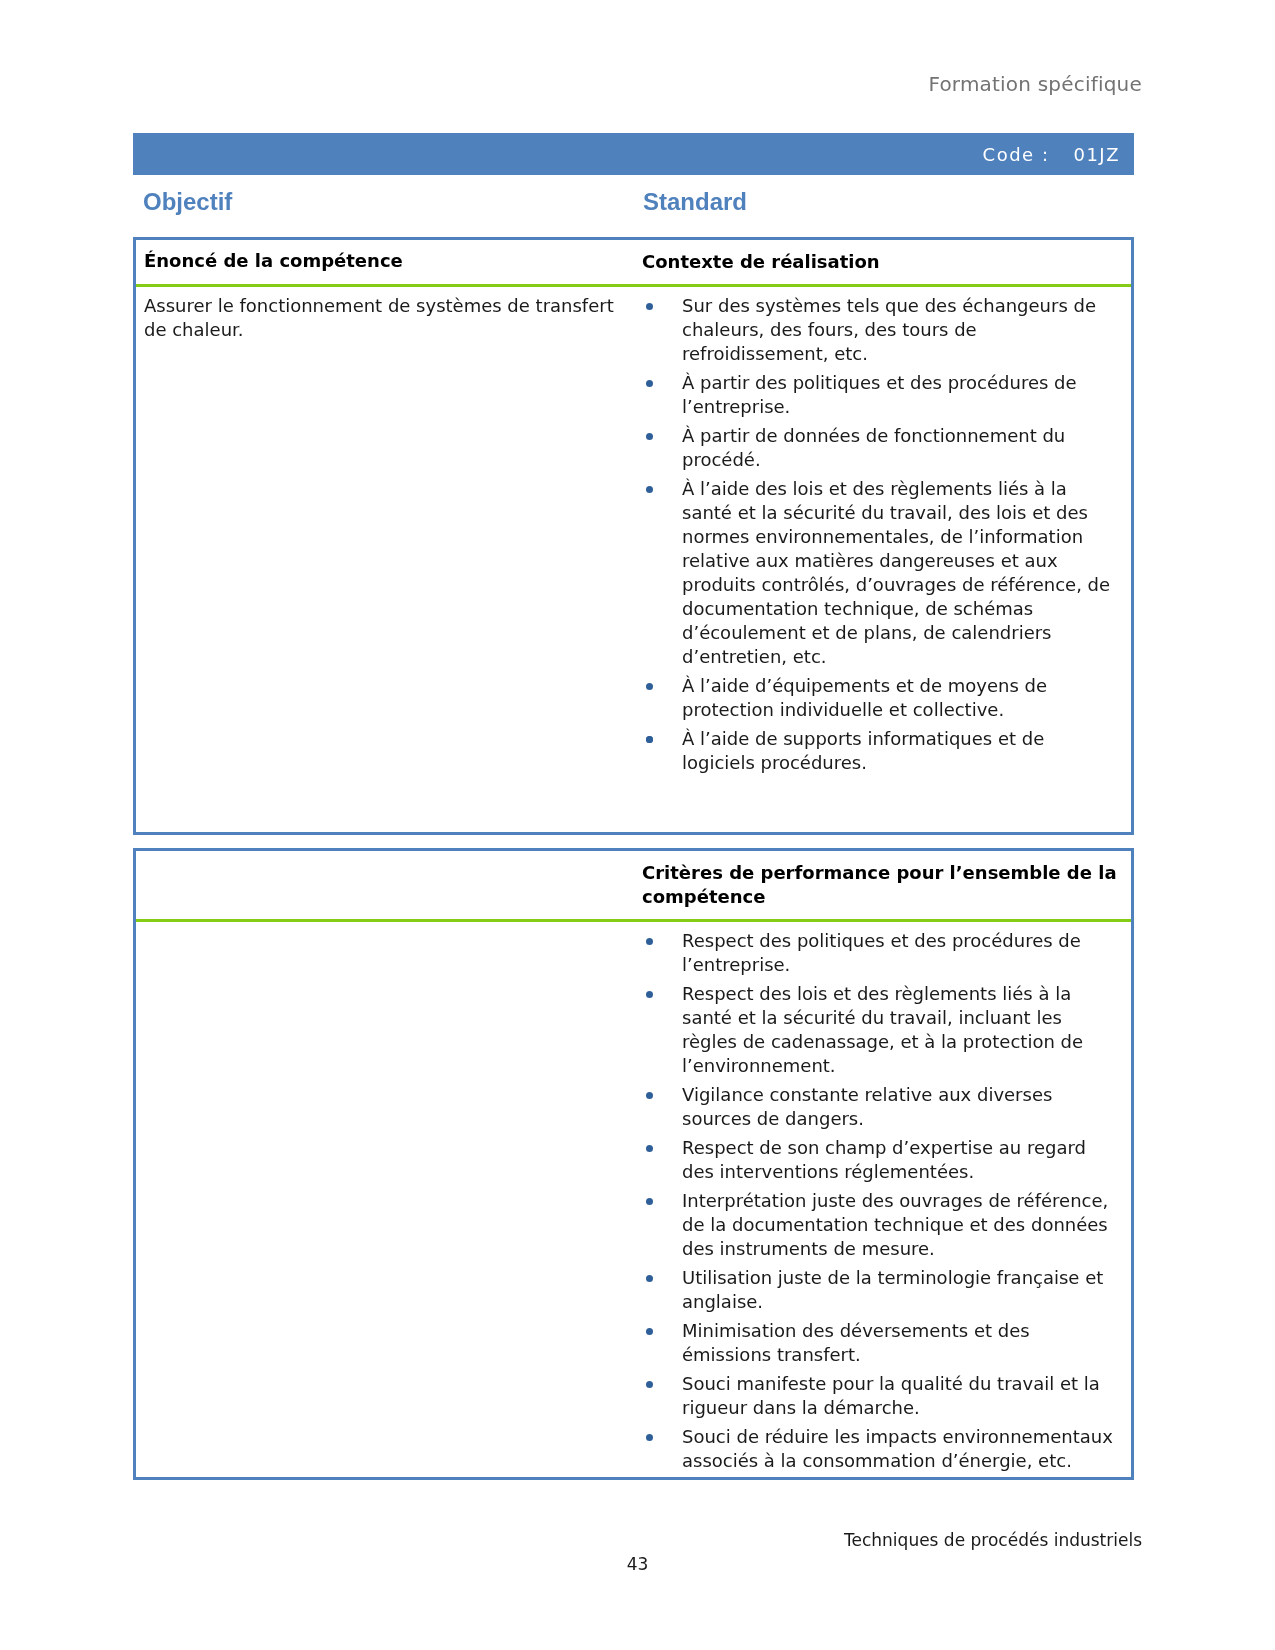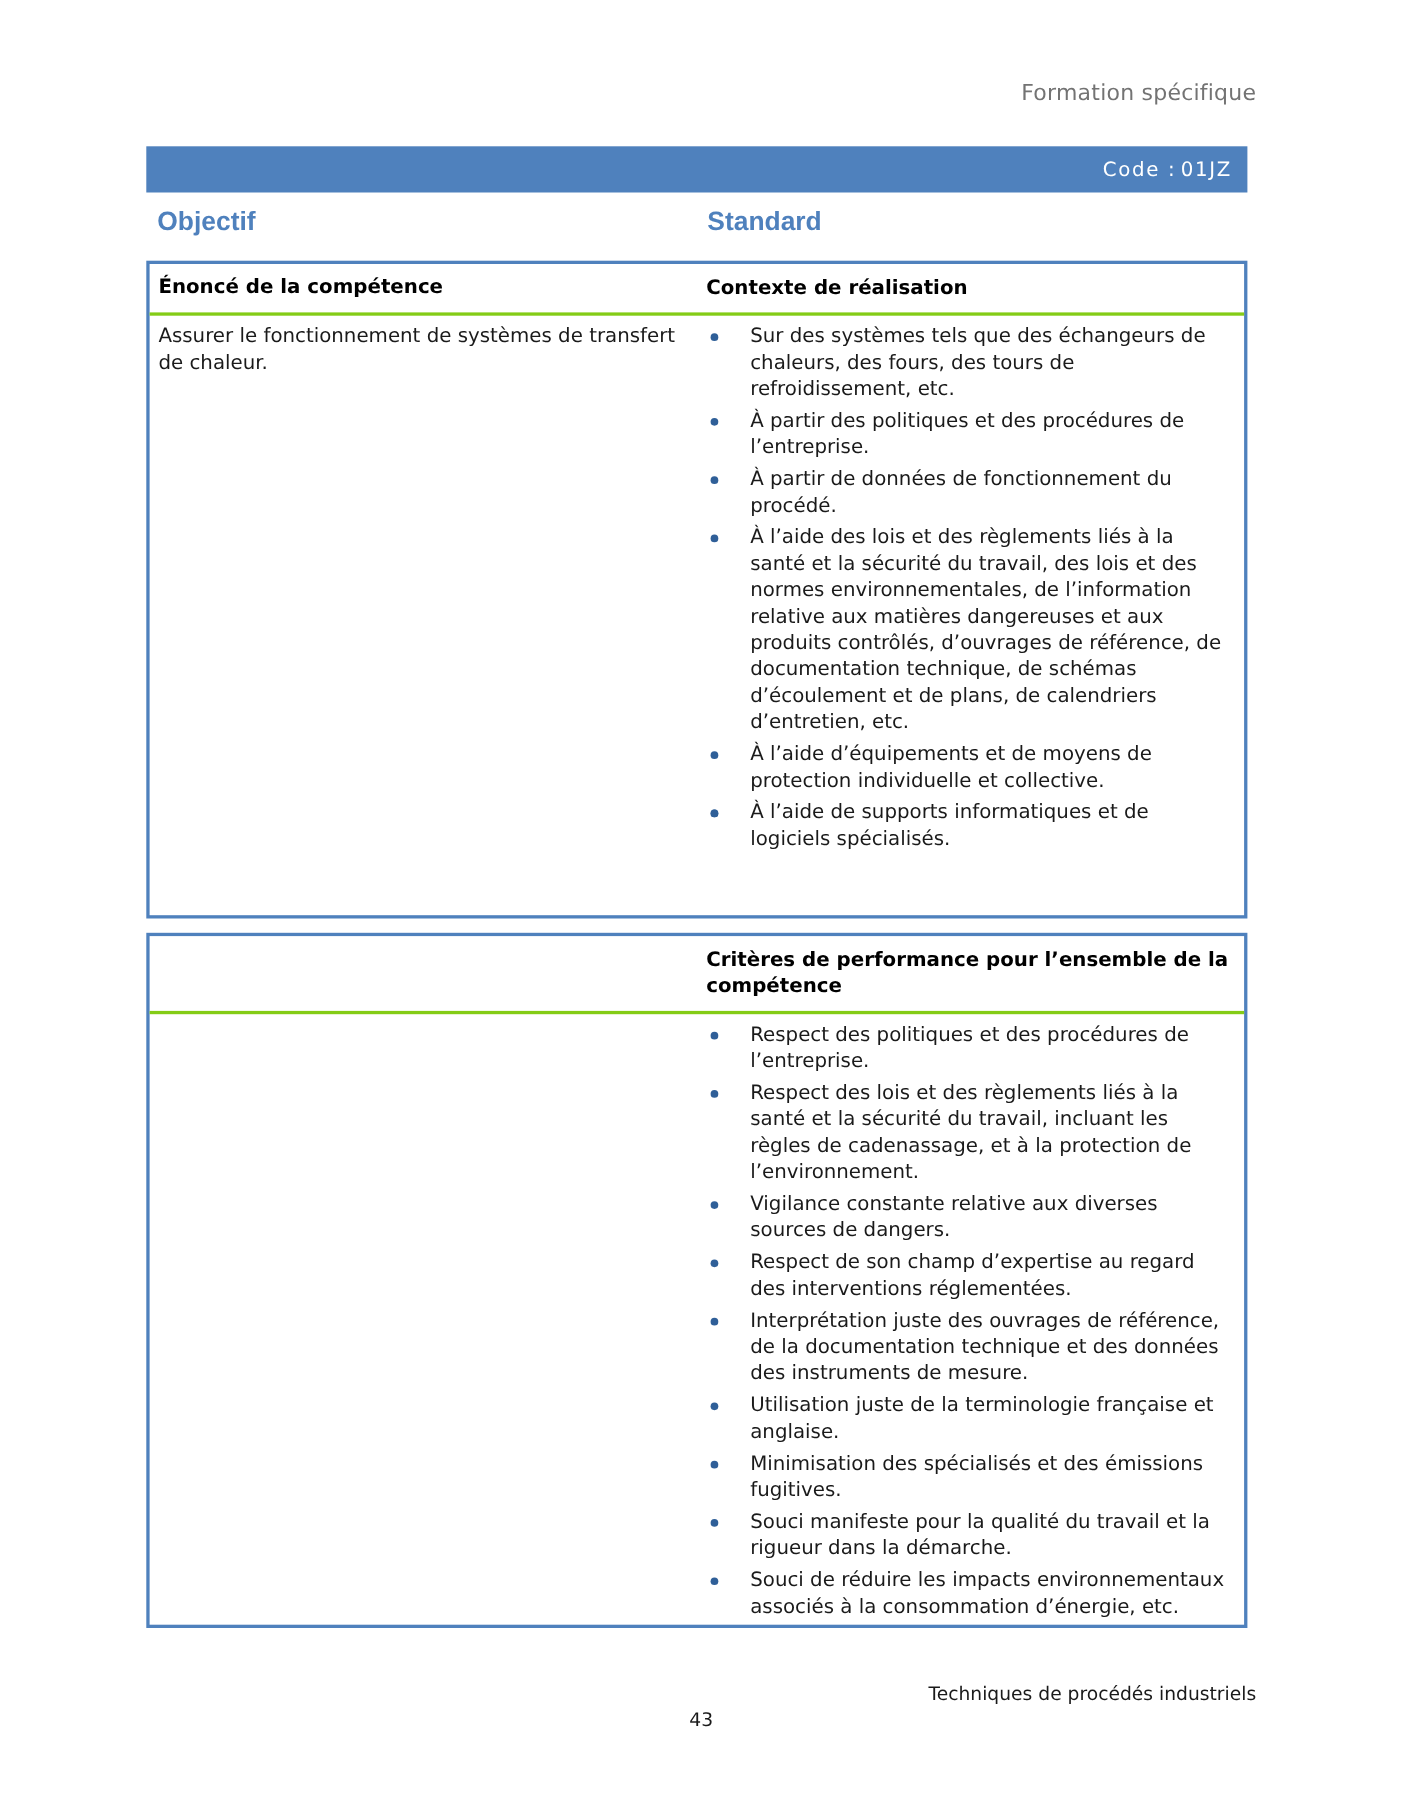--- a/index.html
+++ b/index.html
@@ -12,21 +12,21 @@
       position: absolute; right: 133px; top: 72px;
       font-size: 20px; color: #737373; letter-spacing: 0.2px;
     }
     .code-bar {
       position: absolute; left: 133px; top: 133px; width: 1001px; height: 42px;
       background: #4f81bd; color: #ffffff;
       display: flex; align-items: center; justify-content: flex-end;
       box-sizing: border-box; padding-right: 14px;
       font-size: 18px; letter-spacing: 1.5px;
     }
-    .code-bar .code-label { margin-right: 4px; }
+    .code-bar .code-label { margin-right: 24px; }
     .col-titles {
       position: absolute; left: 143px; top: 188px; width: 980px; height: 36px;
       font-size: 24px; font-weight: bold; color: #4f81bd;
       font-family: "Liberation Sans", sans-serif;
     }
     .col-titles .t-left { position: absolute; left: 0; top: 0; text-align: right; }
     .col-titles .t-right { position: absolute; left: 500px; top: 0; }
 
     .box {
       position: absolute; left: 133px; width: 1001px;
@@ -89,36 +89,36 @@
     <span class="h-right">Contexte de réalisation</span>
   </div>
   <div class="cell-left">Assurer le fonctionnement de systèmes de transfert de chaleur.</div>
   <ul class="list">
     <li><span class="bullet"></span><span>Sur des systèmes tels que des échangeurs de chaleurs, des fours, des tours de refroidissement, etc.</span></li>
     <li><span class="bullet"></span><span>À partir des politiques et des procédures de l’entreprise.</span></li>
     <li><span class="bullet"></span><span>À partir de données de fonctionnement du procédé.</span></li>
     <li><span class="bullet"></span><span>À l’aide des lois et des règlements liés à la santé et la sécurité du travail, des lois et des normes environnementales, de l’information relative aux matières dangereuses et aux produits contrôlés, d’ouvrages de référence, de documentation technique, de schémas d’écoulement et de plans, de calendriers d’entretien, etc.</span></li>
     <li><span class="bullet"></span><span>À l’aide d’équipements et de moyens de protection individuelle et collective.</span></li>
     <li><span class="bullet"></span></li>
-    <li><span class="bullet"></span><span>À l’aide de supports informatiques et de logiciels spécialisés.</span></li>
+    <li><span class="bullet"></span><span>À l’aide de supports informatiques et de logiciels procédures.</span></li>
   </ul>
 </div>
 
 <div class="box box2">
   <div class="row-head">
     <span class="h-left"></span>
     <span class="h-right">Critères de performance pour l’ensemble de la compétence</span>
   </div>
   <ul class="list">
     <li><span class="bullet"></span><span>Respect des politiques et des procédures de l’entreprise.</span></li>
     <li><span class="bullet"></span><span>Respect des lois et des règlements liés à la santé et la sécurité du travail, incluant les règles de cadenassage, et à la protection de l’environnement.</span></li>
     <li><span class="bullet"></span><span>Vigilance constante relative aux diverses sources de dangers.</span></li>
     <li><span class="bullet"></span><span>Respect de son champ d’expertise au regard des interventions réglementées.</span></li>
     <li><span class="bullet"></span><span>Interprétation juste des ouvrages de référence, de la documentation technique et des données des instruments de mesure.</span></li>
     <li><span class="bullet"></span><span>Utilisation juste de la terminologie française et anglaise.</span></li>
-    <li><span class="bullet"></span><span>Minimisation des spécialisés et des émissions fugitives.</span></li>
+    <li><span class="bullet"></span><span>Minimisation des déversements et des émissions transfert.</span></li>
     <li><span class="bullet"></span><span>Souci manifeste pour la qualité du travail et la rigueur dans la démarche.</span></li>
     <li><span class="bullet"></span><span>Souci de réduire les impacts environnementaux associés à la consommation d’énergie, etc.</span></li>
   </ul>
 </div>
 
 <div class="footer-title">Techniques de procédés industriels</div>
 <div class="page-num">43</div>
 
 </body></html>

